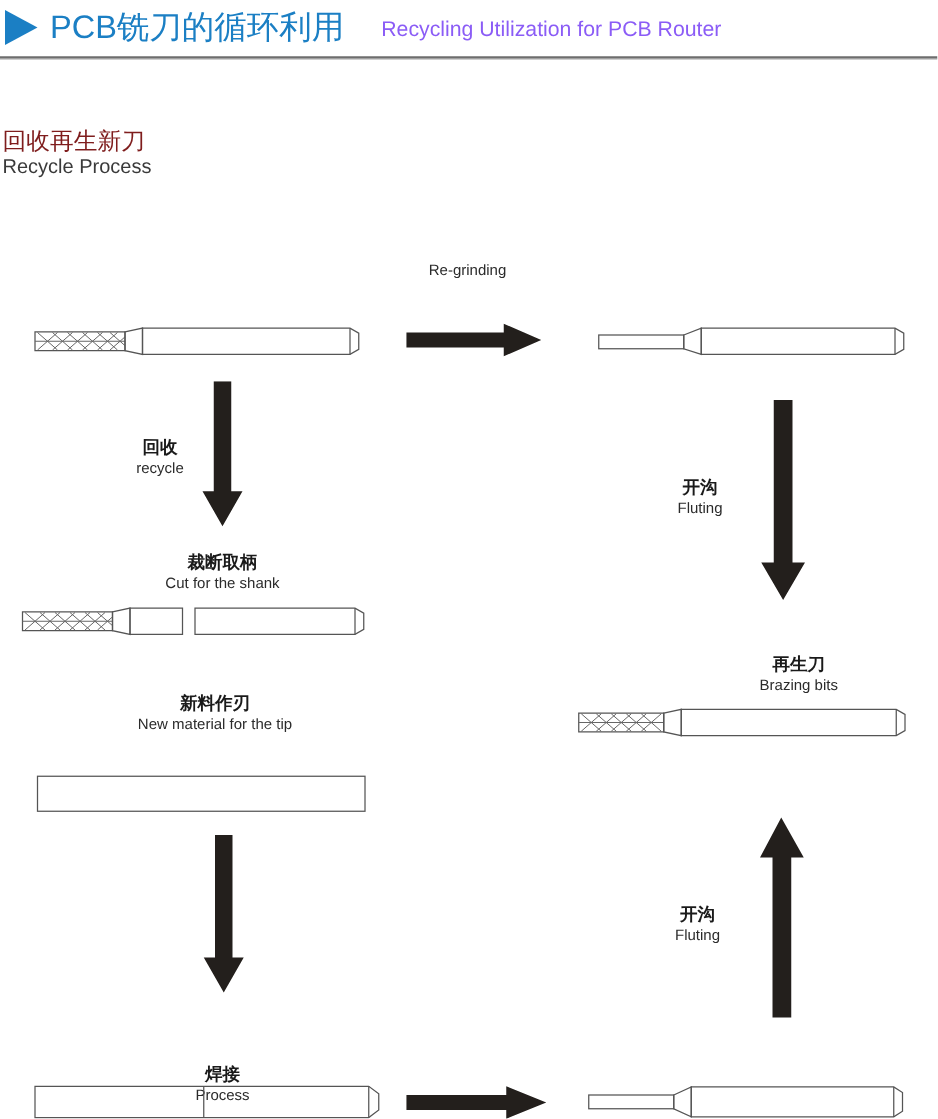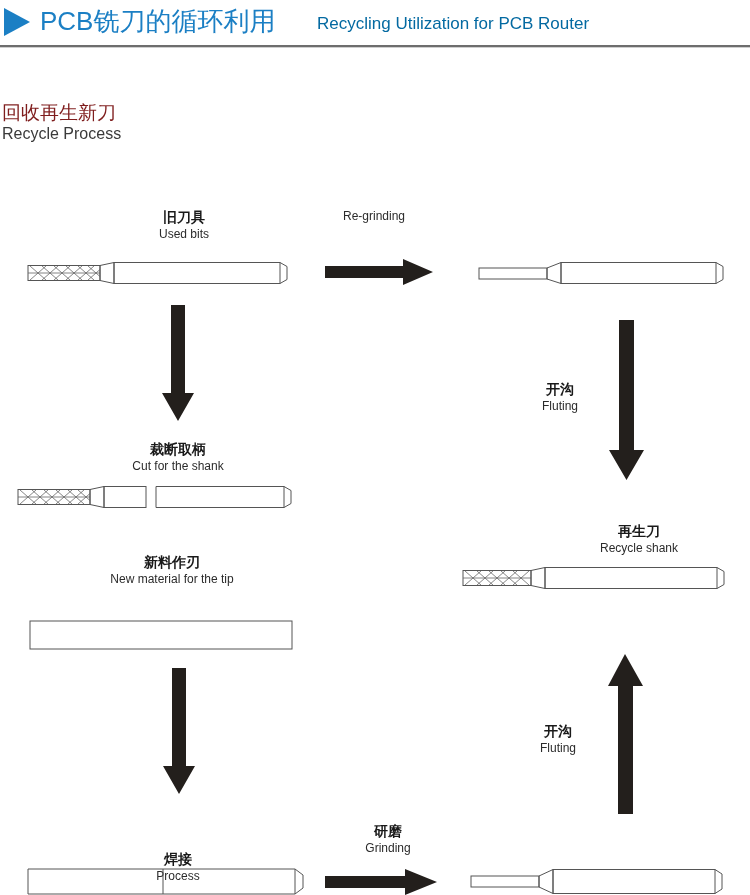--- a/index.html
+++ b/index.html
@@ -13,21 +13,21 @@
   }
   .page{position:relative;width:750px;height:895px;}
 
   
   .header{position:absolute;left:0;top:0;width:706px;height:46px;text-align:center;}
   .header-tri{position:absolute;left:4px;top:8px;width:0;height:0;
     border-top:14px solid transparent;border-bottom:14px solid transparent;
     border-left:26px solid #1b7fc4;}
   .header-cn{position:absolute;left:40px;top:4px;font-size:26px;color:#1b7fc4;
     letter-spacing:0px;white-space:nowrap;line-height:34px;}
-  .header-en{position:absolute;left:317px;top:12px;font-size:17px;color:#0369a1;
+  .header-en{position:absolute;left:305px;top:12px;font-size:17px;color:#8b5cf6;
     white-space:nowrap;line-height:24px;}
   .header-rule{position:absolute;left:0;top:45px;width:750px;height:2px;
     background:#6d6d6d;}
   .header-rule2{position:absolute;left:0;top:47px;width:750px;height:1px;
     background:#cfcfcf;}
 
   
   .sect-cn{position:absolute;left:2px;top:100px;font-size:19px;color:#7f1d1d;
     white-space:nowrap;}
   .sect-en{position:absolute;left:2px;top:125px;font-size:16px;color:#3a3a3a;
@@ -55,24 +55,20 @@
     <div class="header-tri"></div>
     <div class="header-cn">PCB铣刀的循环利用</div>
     <div class="header-en">Recycling Utilization for PCB Router</div>
     <div class="header-rule"></div>
     <div class="header-rule2"></div>
   </div>
 
   <div class="sect-cn">回收再生新刀</div>
   <div class="sect-en">Recycle Process</div>
 
-  <div class="cap" style="left:109px;top:208px;width:150px;">
-    <div class="cn">旧刀具</div>
-    <div class="en">Used bits</div>
-  </div>
 
   <div class="bit" style="left:26px;top:258px;">
     <svg width="264" height="30" viewBox="0 0 264 30">
       <g fill="none" stroke="#555" stroke-width="1">
 
         <rect x="2" y="7.5" width="72" height="15"></rect>
 
         <g stroke="#666" stroke-width="0.8">
           <line x1="4" y1="8" x2="20" y2="22"></line>
           <line x1="16" y1="8" x2="32" y2="22"></line>
@@ -110,20 +106,24 @@
     <svg width="248" height="30" viewBox="0 0 248 30">
       <g fill="none" stroke="#555" stroke-width="1">
         <rect x="1" y="10" width="68" height="11"></rect>
         <path d="M69,10 L83,4.5 L83,25.5 L69,21 Z"></path>
         <path d="M83,4.5 L238,4.5 L245,8.5 L245,21.5 L238,25.5 L83,25.5 Z"></path>
         <line x1="238" y1="4.5" x2="238" y2="25.5"></line>
       </g>
     </svg>
   </div>
 
+  <div class="cap" style="left:78px;top:348px;width:100px;">
+    <div class="cn">回收</div>
+    <div class="en">recycle</div>
+  </div>
   <div class="arrow" style="left:160px;top:305px;">
     <svg width="36" height="118" viewBox="0 0 36 118">
       <path d="M11,0 L25,0 L25,88 L34,88 L18,116 L2,88 L11,88 Z" fill="#231f1c"></path>
     </svg>
   </div>
 
   <div class="cap" style="left:510px;top:380px;width:100px;">
     <div class="cn">开沟</div>
     <div class="en">Fluting</div>
   </div>
@@ -163,21 +163,21 @@
         <rect x="88" y="4.5" width="42" height="21"></rect>
 
         <path d="M140,4.5 L268,4.5 L275,8.5 L275,21.5 L268,25.5 L140,25.5 Z"></path>
         <line x1="268" y1="4.5" x2="268" y2="25.5"></line>
       </g>
     </svg>
   </div>
 
   <div class="cap" style="left:564px;top:522px;width:150px;">
     <div class="cn">再生刀</div>
-    <div class="en">Recycle shank</div>
+    <div class="en">Brazing bits</div>
   </div>
 
   <div class="bit" style="left:461px;top:563px;">
     <svg width="266" height="30" viewBox="0 0 266 30">
       <g fill="none" stroke="#555" stroke-width="1">
         <rect x="2" y="7.5" width="68" height="15"></rect>
         <g stroke="#666" stroke-width="0.8">
           <line x1="4" y1="8" x2="20" y2="22"></line>
           <line x1="16" y1="8" x2="32" y2="22"></line>
           <line x1="28" y1="8" x2="44" y2="22"></line>
@@ -232,24 +232,20 @@
   <div class="bit" style="left:27px;top:866px;">
     <svg width="280" height="30" viewBox="0 0 280 30">
       <g fill="none" stroke="#555" stroke-width="1">
         <path d="M1,3 L268,3 L276,9 L276,22 L268,28 L1,28 Z"></path>
         <line x1="136" y1="3" x2="136" y2="28"></line>
         <line x1="268" y1="3" x2="268" y2="28"></line>
       </g>
     </svg>
   </div>
 
-  <div class="cap" style="left:313px;top:822px;width:150px;">
-    <div class="cn">研磨</div>
-    <div class="en">Grinding</div>
-  </div>
   <div class="arrow" style="left:325px;top:868px;">
     <svg width="115" height="28" viewBox="0 0 115 28">
       <path d="M0,8 L80,8 L80,1 L112,14 L80,27 L80,20 L0,20 Z" fill="#231f1c"></path>
     </svg>
   </div>
 
   <div class="bit" style="left:470px;top:866px;">
     <svg width="256" height="30" viewBox="0 0 256 30">
       <g fill="none" stroke="#555" stroke-width="1">
         <rect x="1" y="10" width="68" height="11"></rect>

